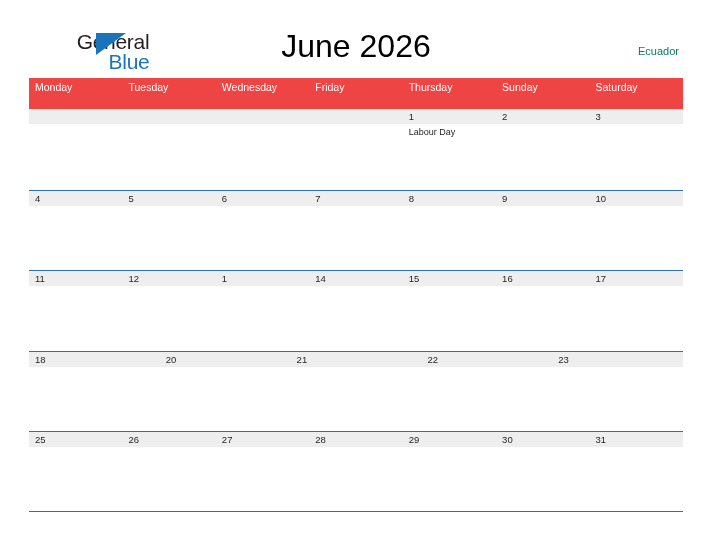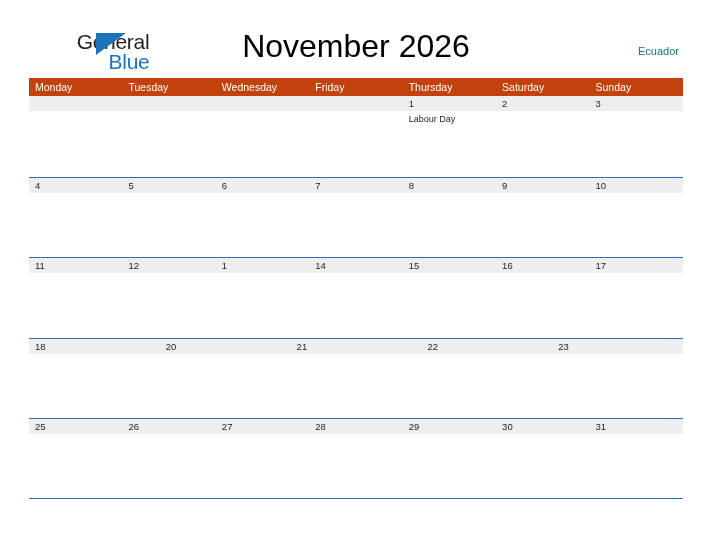--- a/index.html
+++ b/index.html
@@ -90,22 +90,22 @@
   
   .calendar {
     position: absolute;
     left: 29px;
     top: 78px;
     width: 654px;
   }
 
   .weekday-row {
     display: flex;
-    background: #c2410c;
-    height: 18px;
+    background: #ef4444;
+    height: 31px;
   }
   .weekday-cell {
     flex: 1 1 0;
     color: #ffffff;
     font-size: 10.5px;
     line-height: 18px;
     padding-left: 6px;
     box-sizing: border-box;
     white-space: nowrap;
     overflow: hidden;
@@ -163,35 +163,35 @@
 <div class="page">
 
   <div class="header">
 
     <div class="logo">
       <span class="logo-row1">General</span>
       <span class="logo-flag"></span>
       <span class="logo-row2">Blue</span>
     </div>
 
-    <h1 class="title">November 2026</h1>
+    <h1 class="title">June 2026</h1>
 
     <div class="country">Ecuador</div>
 
   </div>
 
   <div class="calendar">
     <div class="weekday-row">
         <div class="weekday-cell">Monday</div>
         <div class="weekday-cell">Tuesday</div>
         <div class="weekday-cell">Wednesday</div>
         <div class="weekday-cell">Friday</div>
         <div class="weekday-cell">Thursday</div>
+        <div class="weekday-cell">Sunday</div>
         <div class="weekday-cell">Saturday</div>
-        <div class="weekday-cell">Sunday</div>
       </div>
     <div class="week-body">
         <div class="week-row first">
           <div class="day-cell empty">
             <div class="day-number-band"></div>
             <div class="events"></div>
           </div>
           <div class="day-cell empty">
             <div class="day-number-band"></div>
             <div class="events"></div>

